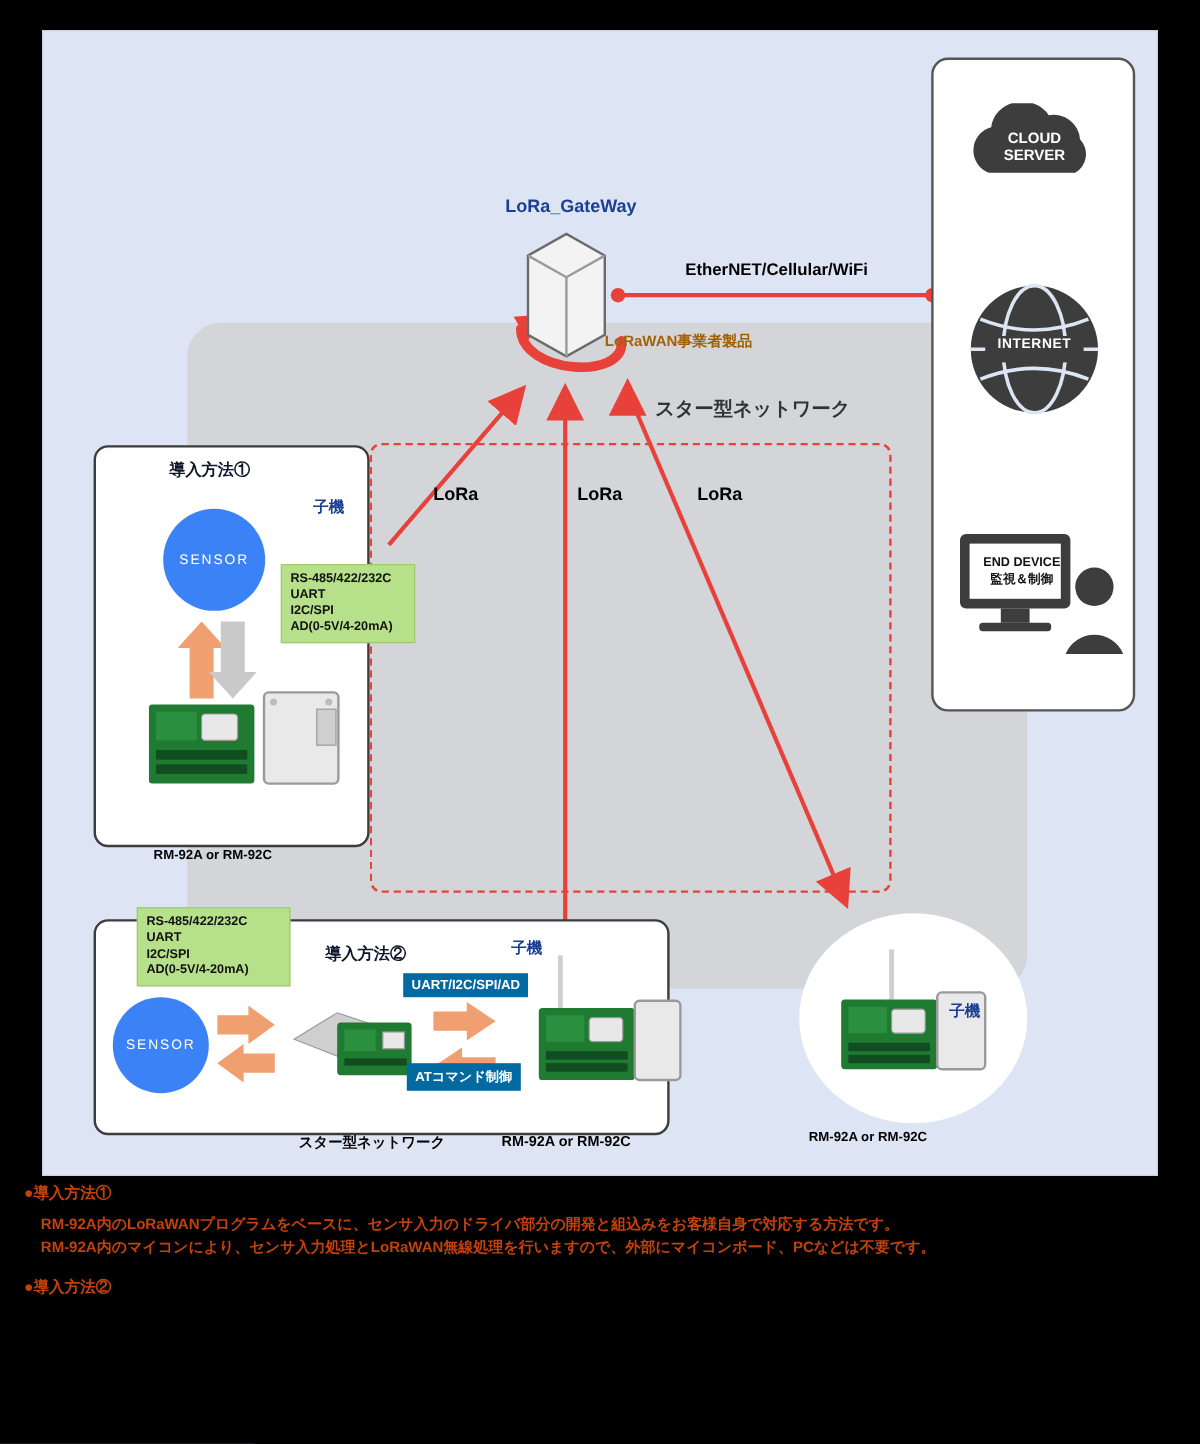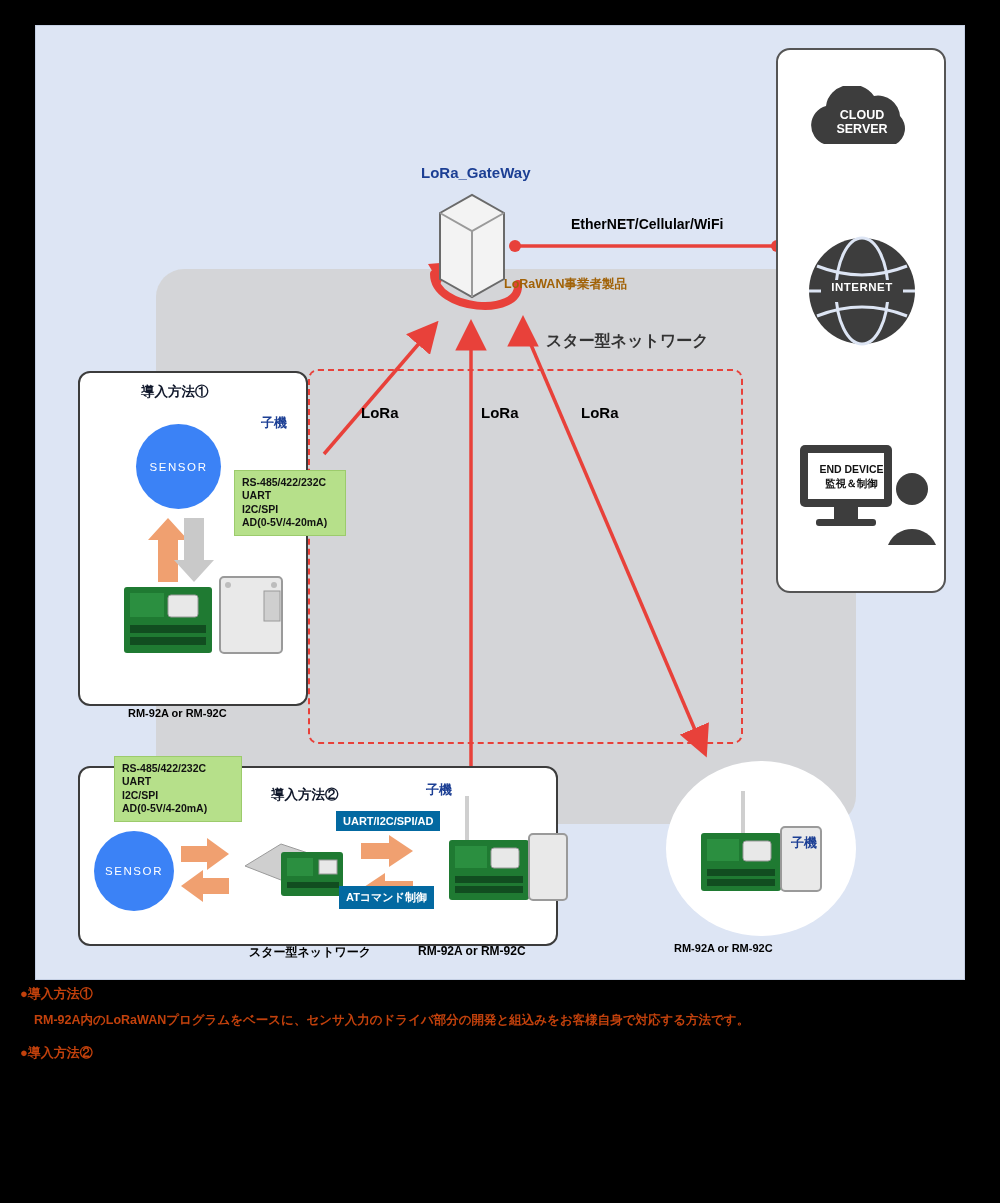--- a/index.html
+++ b/index.html
@@ -266,18 +266,19 @@
     </svg>
     <div class="koki" style="left:755px; top:808px;">子機</div>
     <div class="sub-cap" style="left:638px; top:880px;">RM-92A or RM-92C</div>
 
   </div>
 
   <div class="notes">
     <div class="note-head">●導入方法①</div>
     <div class="note-body">
       <div>RM-92A内のLoRaWANプログラムをベースに、センサ入力のドライバ部分の開発と組込みをお客様自身で対応する方法です。</div>
+      <div>RM-92A内のマイコンにより、センサ入力処理とLoRaWAN無線処理を行いますので、外部にマイコンボード、PCなどは不要です。</div>
     </div>
     <div class="gap"></div>
     <div class="note-head" style="">●導入方法②</div>
   </div>
 
 </div>
 
 </body></html>

